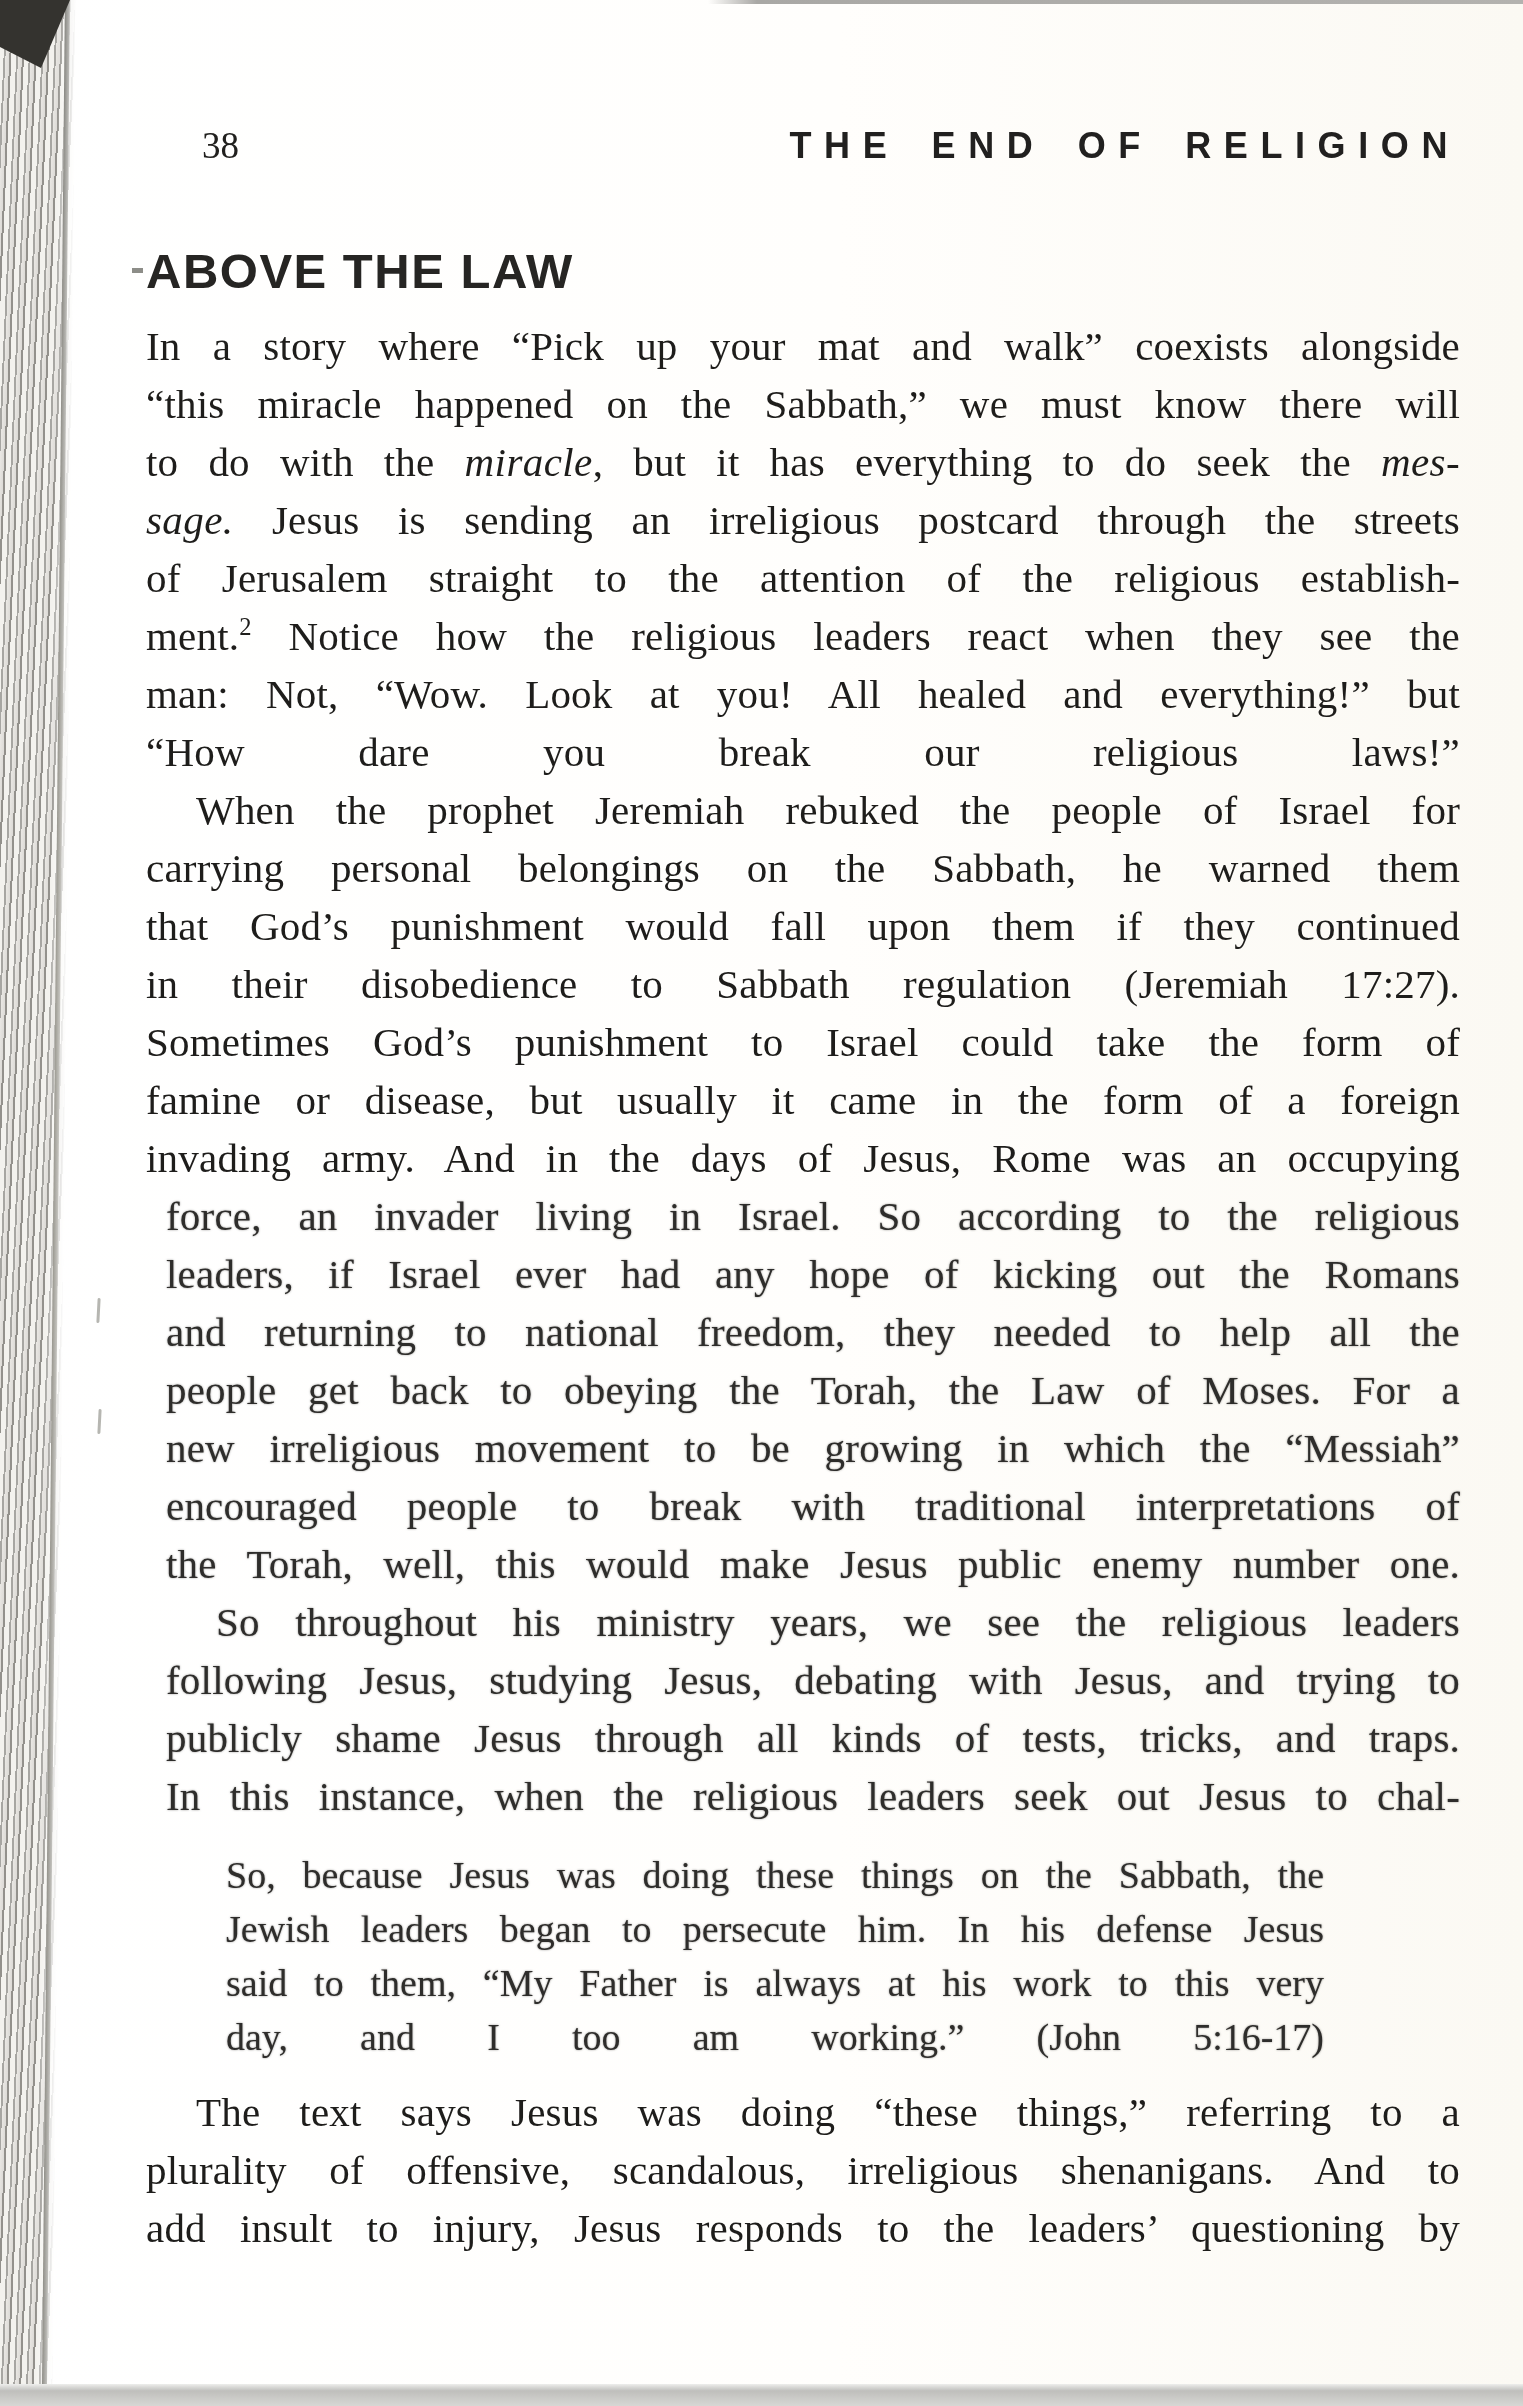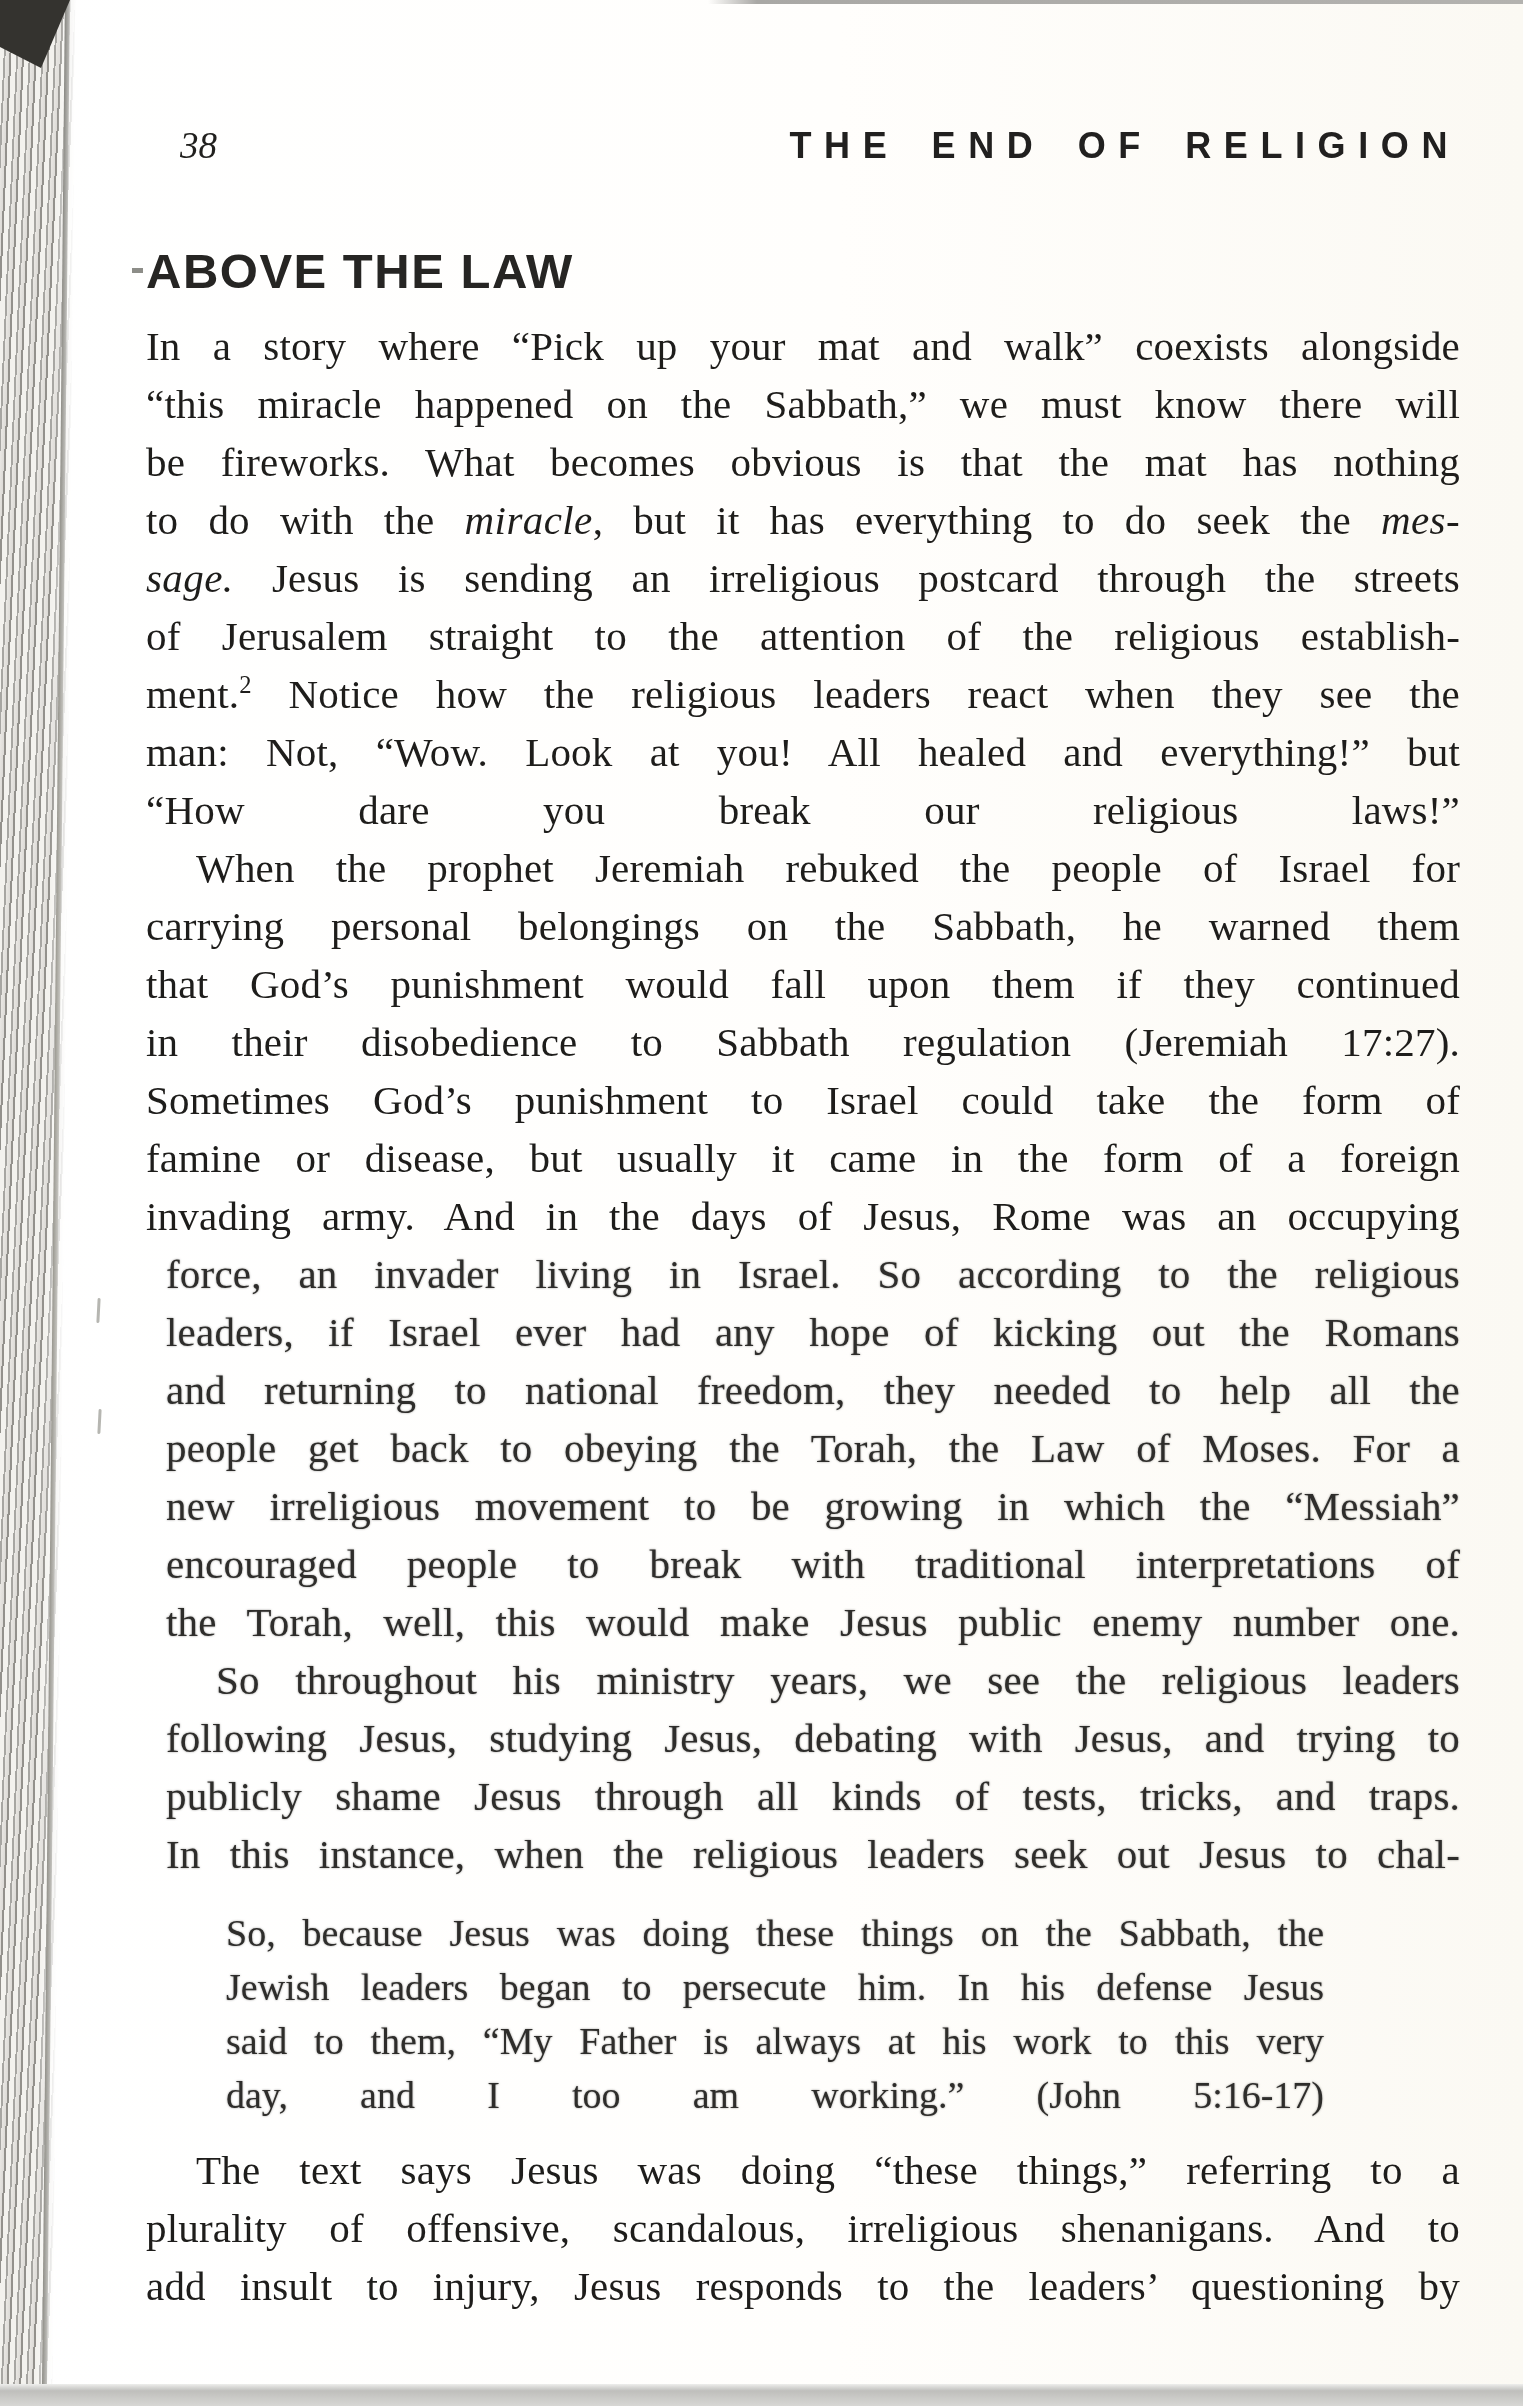--- a/index.html
+++ b/index.html
@@ -59,22 +59,22 @@
   
   .content { position: absolute; left: 146px; right: 63px; top: 0; }
 
   .header-row {
     margin-top: 124px;
     display: flex; justify-content: space-between; align-items: baseline;
     height: 43px;
   }
   .folio {
     font-family: "Liberation Serif", serif;
-    font-style: italic; font-size: 37px; color: #21201e;
-    margin-left: 34px;
+    font-size: 37px; color: #21201e;
+    margin-left: 56px;
   }
   .running-head {
     font-family: "Liberation Sans", sans-serif;
     font-weight: bold; font-size: 36px;
     letter-spacing: 12.6px; word-spacing: 9.7px;
     color: #21201f;
   }
 
   .heading {
     position: relative;
@@ -127,21 +127,20 @@
       <div class="folio">38</div>
       <div class="running-head">THE END OF RELIGION</div>
     </div>
 
     <h1 class="heading"><span class="heading-tick"></span><span>ABOVE THE LAW</span></h1>
 
     <div class="body">
         <div class="block para">
           <div class="line"><span>In a story where “Pick up your mat and walk” coexists alongside</span></div>
           <div class="line"><span>“this miracle happened on the Sabbath,” we must know there will</span></div>
-          <div class="line"><span>be fireworks. What becomes obvious is that the mat has nothing</span></div>
           <div class="line"><span>to do with the </span><i>miracle</i><span>, but it has everything to do seek the </span><i>mes-</i></div>
           <div class="line"><i>sage.</i><span> Jesus is sending an irreligious postcard through the streets</span></div>
           <div class="line"><span>of Jerusalem straight to the attention of the religious establish-</span></div>
           <div class="line"><span>ment.</span><sup>2</sup><span> Notice how the religious leaders react when they see the</span></div>
           <div class="line"><span>man: Not, “Wow. Look at you! All healed and everything!” but</span></div>
           <div class="line last"><span>“How dare you break our religious laws!”</span></div>
         </div>
         <div class="block para">
           <div class="line indent"><span>When the prophet Jeremiah rebuked the people of Israel for</span></div>
           <div class="line"><span>carrying personal belongings on the Sabbath, he warned them</span></div>

